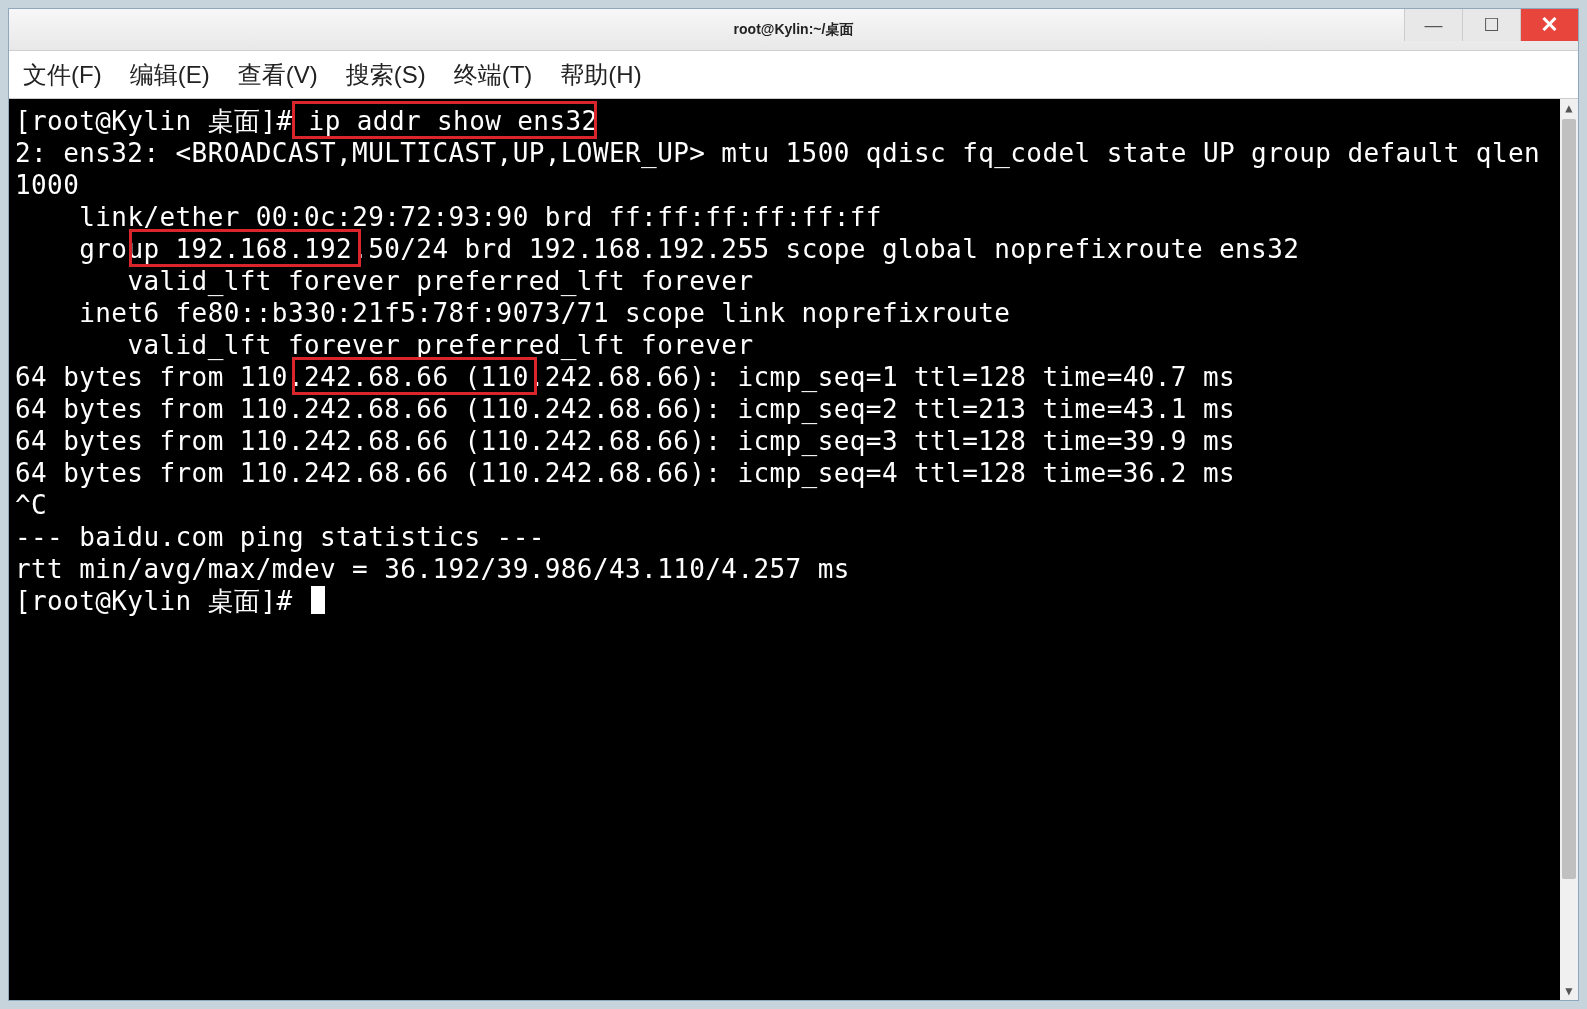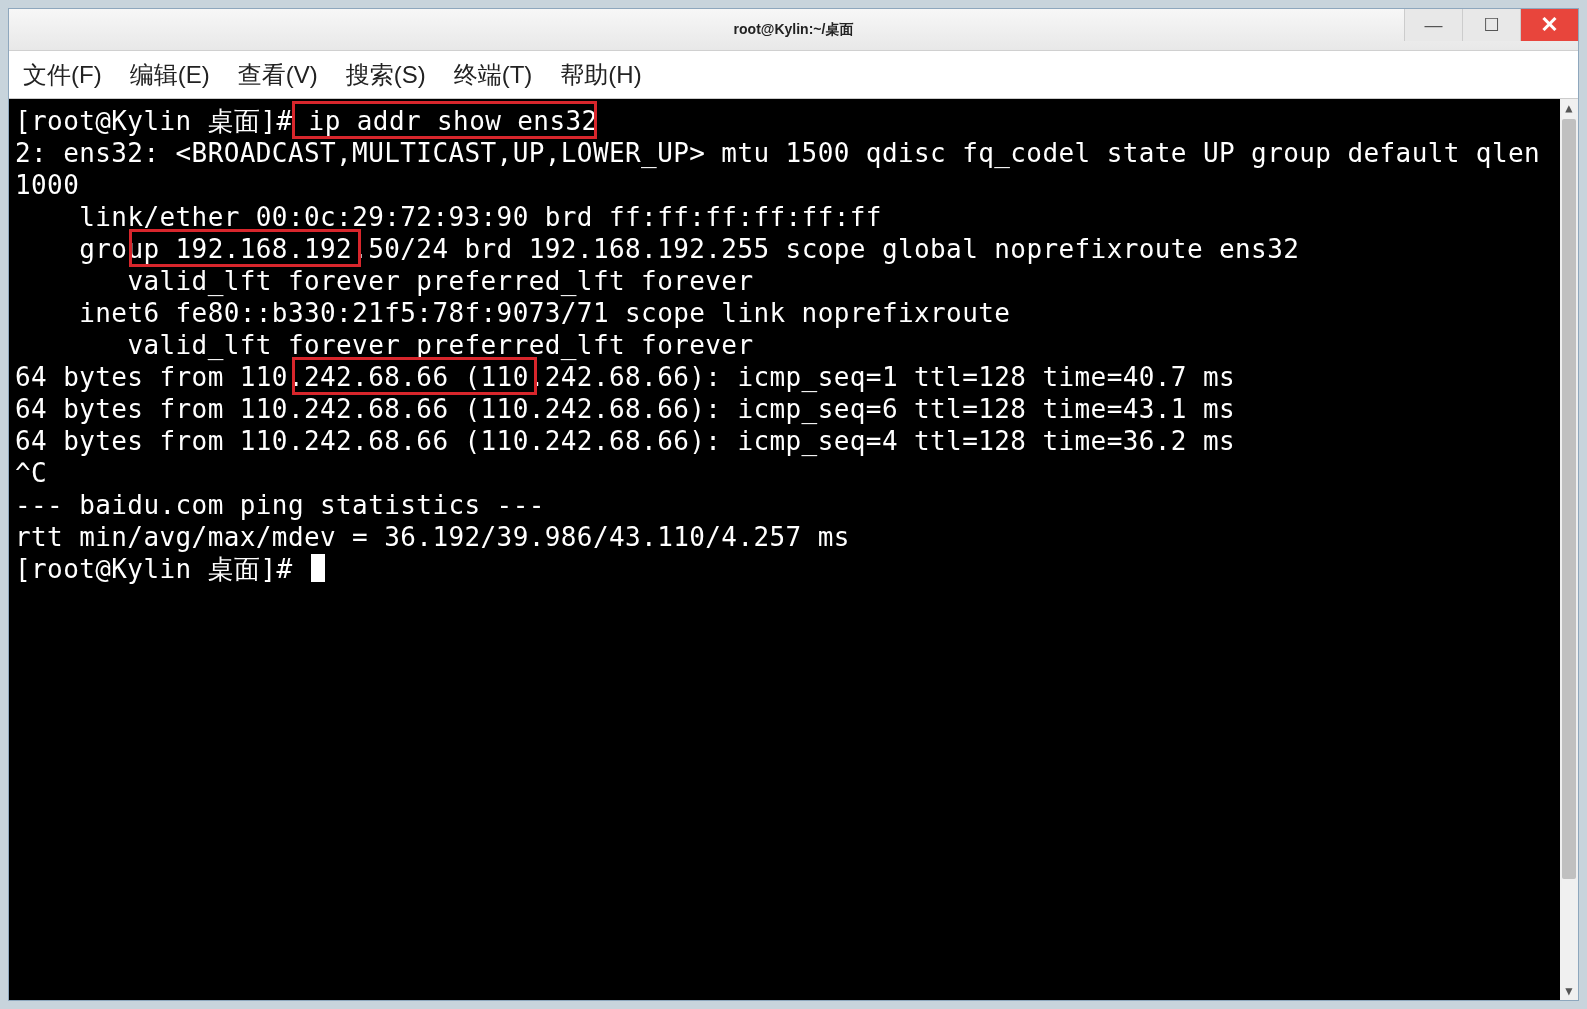--- a/index.html
+++ b/index.html
@@ -153,21 +153,22 @@
 
   <div class="terminal">
     <div class="term-line"><span>[root@Kylin 桌面]# </span><span>ip addr show ens32</span></div>
     <div class="term-line">2: ens32: &lt;BROADCAST,MULTICAST,UP,LOWER_UP&gt; mtu 1500 qdisc fq_codel state UP group default qlen 1000</div>
     <div class="term-line">    link/ether 00:0c:29:72:93:90 brd ff:ff:ff:ff:ff:ff</div>
     <div class="term-line"><span>    group </span><span>192.168.192.50</span><span>/24 brd 192.168.192.255 scope global noprefixroute ens32</span></div>
     <div class="term-line">       valid_lft forever preferred_lft forever</div>
     <div class="term-line">    inet6 fe80::b330:21f5:78f:9073/71 scope link noprefixroute</div>
     <div class="term-line">       valid_lft forever preferred_lft forever</div>
     <div class="term-line">64 bytes from 110.242.68.66 (110.242.68.66): icmp_seq=1 ttl=128 time=40.7 ms</div>
-    <div class="term-line">64 bytes from 110.242.68.66 (110.242.68.66): icmp_seq=6 ttl=128 time=43.1 ms</div>
+    <div class="term-line">64 bytes from 110.242.68.66 (110.242.68.66): icmp_seq=2 ttl=213 time=43.1 ms</div>
+    <div class="term-line">64 bytes from 110.242.68.66 (110.242.68.66): icmp_seq=3 ttl=128 time=39.9 ms</div>
     <div class="term-line">64 bytes from 110.242.68.66 (110.242.68.66): icmp_seq=4 ttl=128 time=36.2 ms</div>
     <div class="term-line">^C</div>
     <div class="term-line">--- baidu.com ping statistics ---</div>
     <div class="term-line">rtt min/avg/max/mdev = 36.192/39.986/43.110/4.257 ms</div>
     <div class="term-line"><span>[root@Kylin 桌面]# </span><span class="cursor"></span></div>
 
     <div class="highlight-box" style="left:283px; top:2px; width:305px; height:38px;"></div>
     <div class="highlight-box" style="left:120px; top:130px; width:232px; height:38px;"></div>
     <div class="highlight-box" style="left:283px; top:258px; width:245px; height:38px;"></div>
 

